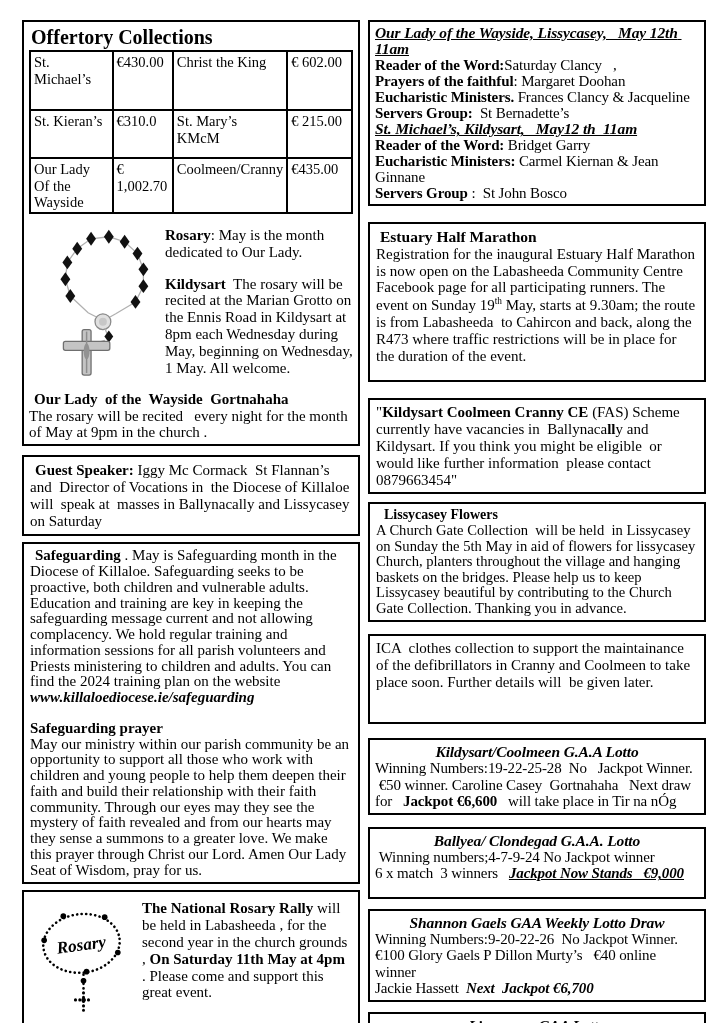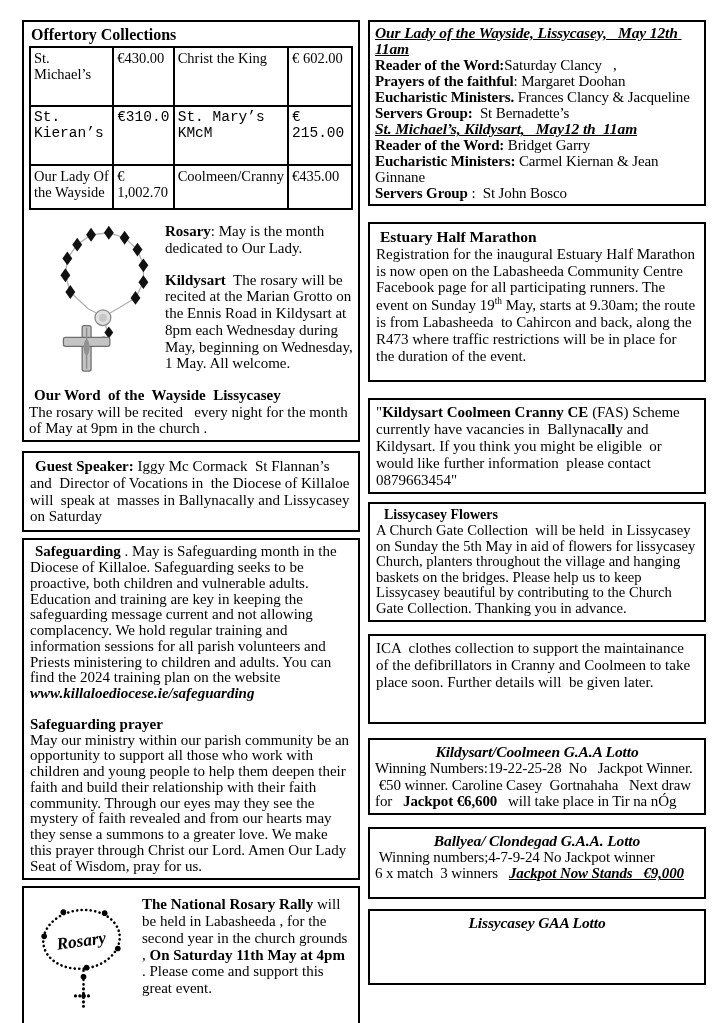--- a/index.html
+++ b/index.html
@@ -14,25 +14,25 @@
   .col-left  { width:338px; }
   .col-right { width:338px; }
   .box { border:2px solid #000; background:#fff; padding:3px 5px; }
   .b { font-weight:bold; }
   .i { font-style:italic; }
   .u { text-decoration:underline; }
   .runs, .para { white-space:pre-wrap; }
   .dense { letter-spacing:-0.12px; }
 
   
-  .offertory-title { font-size:16px; font-weight:bold; padding:1px 0 2px 2px; }
+  .offertory-title { font-size:20px; font-weight:bold; padding:1px 0 2px 2px; }
   table.offertory { border-collapse:collapse; width:100%; }
   table.offertory td { border:2px solid #000; vertical-align:top; padding:2px 3px; font-size:14.5px; }
   table.offertory tr:nth-child(1) td { height:59px; }
-  table.offertory tr:nth-child(2) td { height:59px;font-family:Liberation Mono, monospace; }
+  table.offertory tr:nth-child(2) td { height:48px; }
   table.offertory tr:nth-child(3) td { height:44px; }
   td.c1 { width:29%; } td.c2 { width:19%; } td.c3 { width:30%; } td.c4 { width:22%; }
 
   .rosary-row { display:flex; margin-top:5px; }
   .rosary-img { flex:none; width:136px; }
   .rosary-text { flex:1; padding-top:8px; }
   .rosary-text .p2 { margin-top:15px; }
   .wayside { margin-top:10px; }
   .wayside-heading { font-weight:bold; padding-left:5px; }
 
@@ -160,21 +160,21 @@
             <ellipse cx="56.5" cy="134" rx="3" ry="8" fill="#929292"></ellipse>
           </svg>
         </div>
         <div class="rosary-text">
           <div class="runs"><span class="b">Rosary</span><span>: May is the month dedicated to Our Lady.</span></div>
           <div class="runs p2"><span class="b">Kildysart</span><span>  The rosary will be recited at the Marian Grotto on the Ennis Road in Kildysart at 8pm each Wednesday during May, beginning on Wednesday, 1 May. All welcome.</span></div>
         </div>
       </div>
 
       <div class="wayside">
-        <div class="wayside-heading para">Our Word  of the  Wayside  Lissycasey</div>
+        <div class="wayside-heading para">Our Lady  of the  Wayside  Gortnahaha</div>
         <div class="para">The rosary will be recited   every night for the month of May at 9pm in the church .</div>
       </div>
     </div>
 
     <div class="box box-guest">
       <div class="runs"><span class="b">Guest Speaker:</span><span> Iggy Mc Cormack  St Flannan’s and  Director of Vocations in  the Diocese of Killaloe will  speak at  masses in Ballynacally and Lissycasey on Saturday</span></div>
     </div>
 
     <div class="box box-safeguarding">
       <div class="runs sg-p1"><span class="b">Safeguarding</span><span> . May is Safeguarding month in the Diocese of Killaloe. Safeguarding seeks to be proactive, both children and vulnerable adults. Education and training are key in keeping the safeguarding message current and not allowing complacency. We hold regular training and information sessions for all parish volunteers and Priests ministering to children and adults. You can find the 2024 training plan on the website </span><span class="b i">www.killaloediocese.ie/safeguarding</span></div>
@@ -248,20 +248,26 @@
  €50 winner. Caroline Casey  Gortnahaha   Next draw
 for   </span><span class="b">Jackpot €6,600</span><span>   will take place in Tir na nÓg</span></div>
     </div>
 
     <div class="box box-lotto box-lotto2 dense">
       <div class="lotto-title">Ballyea/ Clondegad G.A.A. Lotto</div>
       <div class="runs"><span> Winning numbers;4-7-9-24 No Jackpot winner
 6 x match  3 winners   </span><span class="b i u">Jackpot Now Stands   €9,000</span></div>
     </div>
 
+    <div class="box box-lotto box-lotto3 dense">
+      <div class="lotto-title">Shannon Gaels GAA Weekly Lotto Draw</div>
+      <div class="runs"><span>Winning Numbers:9-20-22-26  No Jackpot Winner.
+€100 Glory Gaels P Dillon Murty’s   €40 online winner
+Jackie Hassett  </span><span class="b i">Next  Jackpot €6,700</span></div>
+    </div>
 
     <div class="box box-lotto box-lotto4 dense">
       <div class="lotto-title">Lissycasey  GAA Lotto</div>
 
     </div>
 
   </div>
 </div>
 
 </body></html>

